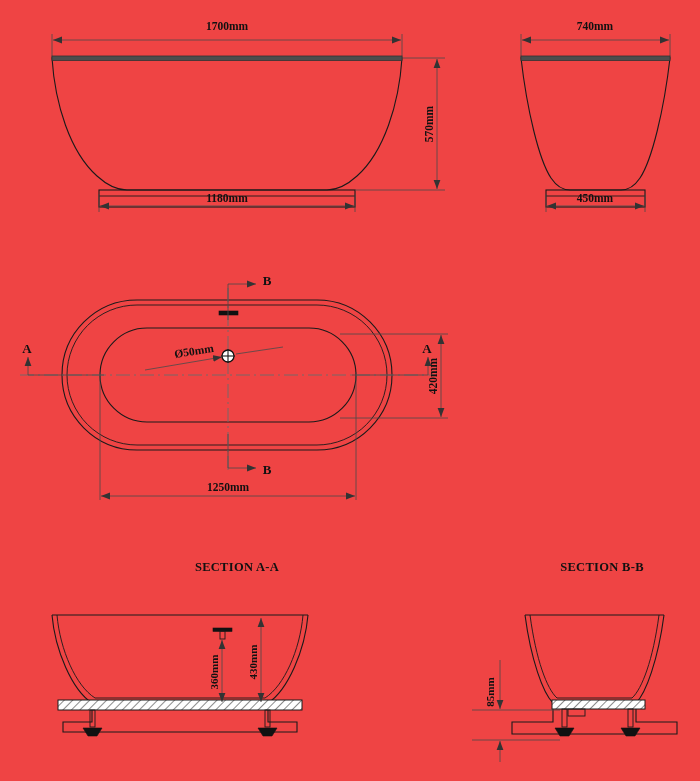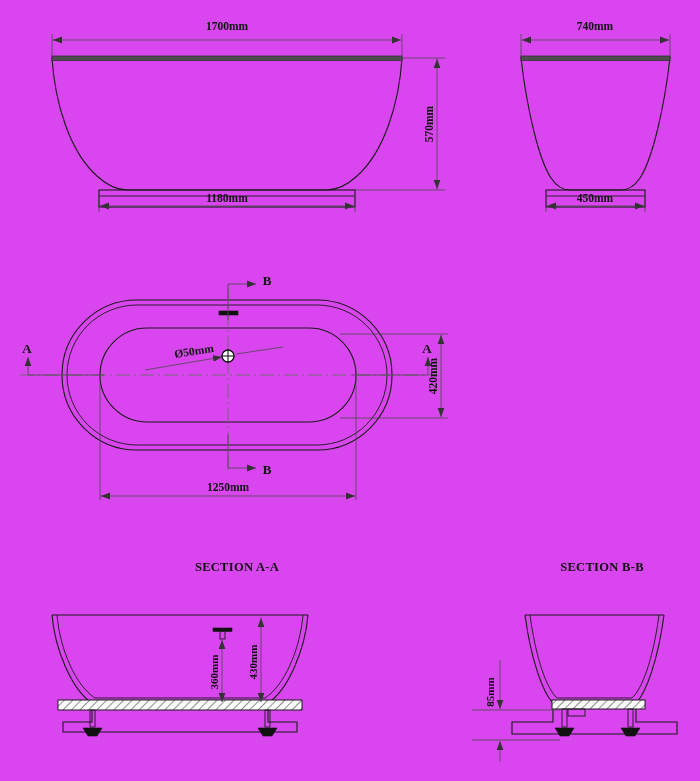--- a/index.html
+++ b/index.html
@@ -1,18 +1,18 @@
 <!DOCTYPE html>
 <html><head>
 <meta charset="utf-8">
 <style>
   html,body{margin:0;padding:0;background:#ffffff;}
   body{width:700px;height:781px;overflow:hidden;
        font-family:"Liberation Serif", serif;}
-  #sheet{position:relative;width:700px;height:781px;background:#d946ef;}
+  #sheet{position:relative;width:700px;height:781px;background:#ef4444;}
   svg{display:block;}
   .ln{fill:none;stroke:#1a1a1a;stroke-width:1.1;}
   .ln-thin{fill:none;stroke:#1a1a1a;stroke-width:0.9;}
   .dim{fill:none;stroke:#4a4a4a;stroke-width:0.8;}
   .ext{fill:none;stroke:#4a4a4a;stroke-width:0.8;}
   .center{fill:none;stroke:#6b6b6b;stroke-width:0.9;
           stroke-dasharray:14 4 2 4;}
   .rim{fill:#4d4d4d;stroke:#333;stroke-width:0.8;}
   .solid-blk{fill:#111;stroke:#111;stroke-width:0.6;}
   .hatchfill{fill:url(#hatch45);stroke:#1a1a1a;stroke-width:1;}

